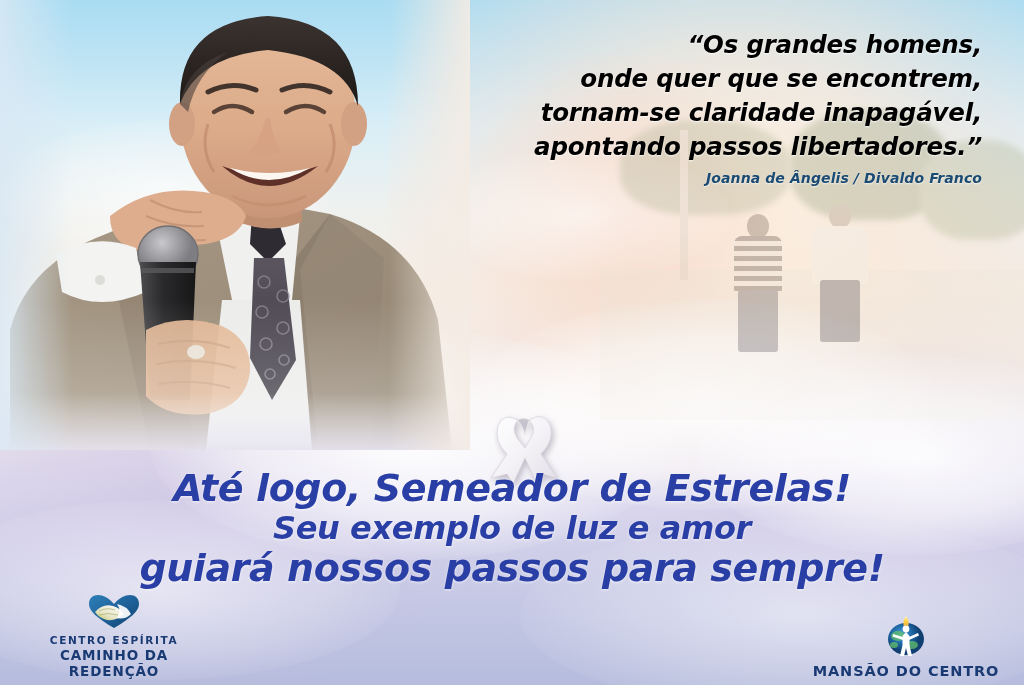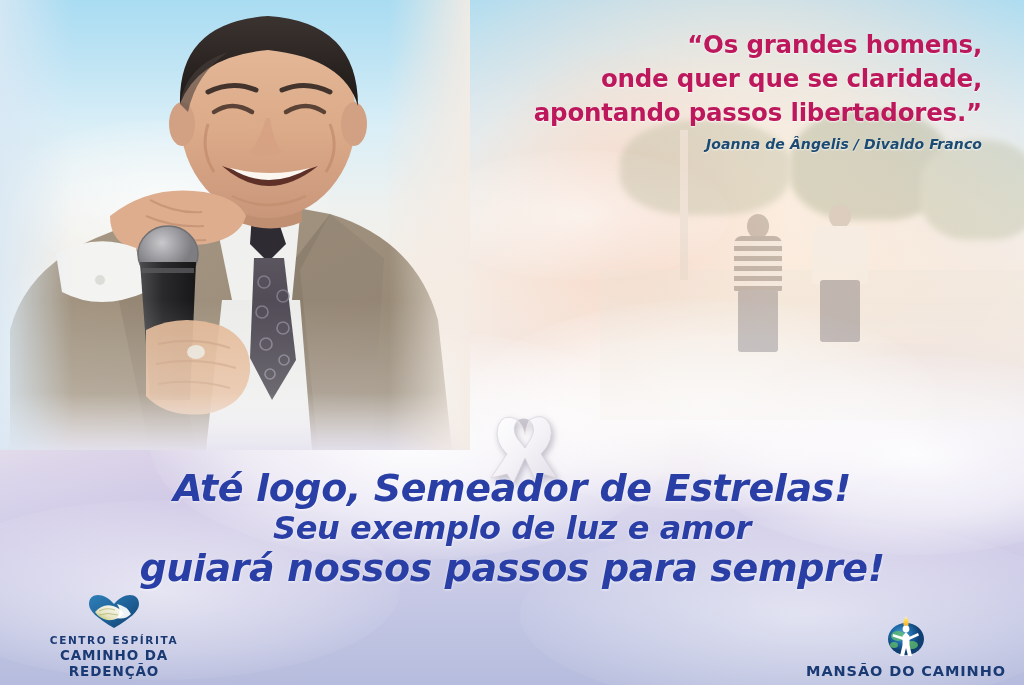--- a/index.html
+++ b/index.html
@@ -150,25 +150,26 @@
 
   
   .quote-block {
     position:absolute;
     right:42px; top:28px;
     width:560px;
     text-align:right;
   }
   .quote-line {
     font-family:"DejaVu Sans", sans-serif;
+    font-style:italic;
     font-weight:bold;
     font-size:24.5px;
     line-height:34px;
     letter-spacing:-0.2px;
-    color:#be185d;
+    color:#000000;
     white-space:nowrap;
     text-shadow:0 1px 2px rgba(255,255,255,0.75);
   }
   .quote-attrib {
     margin-top:6px;
     font-family:"DejaVu Sans", sans-serif;
     font-style:italic;
     font-weight:bold;
     font-size:14px;
     letter-spacing:0.1px;
@@ -393,21 +394,22 @@
       <ellipse cx="196" cy="352" rx="9" ry="7" fill="#e9e6dd" opacity="0.9"></ellipse>
 
       <rect x="0" y="300" width="470" height="150" fill="url(#fadeBottom)"></rect>
       <rect x="0" y="0" width="180" height="450" fill="url(#fadeLeft)"></rect>
       <rect x="290" y="0" width="180" height="450" fill="url(#fadeRight)"></rect>
     </svg>
   </div>
 
   <div class="quote-block">
     <div class="quote-line">“Os grandes homens,</div>
-    <div class="quote-line">onde quer que se claridade,</div>
+    <div class="quote-line">onde quer que se encontrem,</div>
+    <div class="quote-line">tornam-se claridade inapagável,</div>
     <div class="quote-line">apontando passos libertadores.”</div>
     <div class="quote-attrib">Joanna de Ângelis / Divaldo Franco</div>
   </div>
 
   <div class="ribbon">
     <svg viewBox="0 0 74 80" xmlns="http://www.w3.org/2000/svg" aria-hidden="true">
       <defs>
         <linearGradient id="rbG" x1="0" y1="0" x2="1" y2="1">
           <stop offset="0%" stop-color="#ffffff"></stop>
           <stop offset="50%" stop-color="#f4f2f6"></stop>
@@ -480,17 +482,17 @@
           <ellipse cx="12" cy="33" rx="4" ry="3"></ellipse>
         </g>
         <path d="M 24 4 Q 28 10 26 15 Q 24 12 22 15 Q 20 10 24 4 Z" fill="url(#flameG)"></path>
         <circle cx="24" cy="17" r="3.4" fill="#ffffff"></circle>
         <path d="M 24 20 L 27.5 24 L 27.5 33 L 30 44 L 26 44 L 24 36 L 22 44 L 18 44 L 20.5 33 L 20.5 24 Z" fill="#ffffff"></path>
         <path d="M 21 25 L 11 22 L 10.5 24.5 L 21 28 Z" fill="#ffffff"></path>
         <path d="M 27 25 L 36 21 L 37 23.5 L 27 28 Z" fill="#ffffff"></path>
       </svg>
     </div>
     <div class="logo-text">
-      <div class="l2">MANSÃO DO CAMINHO</div>
+      <div class="l2">MANSÃO DO CENTRO</div>
     </div>
   </div>
 
 </div>
 
 </body></html>

